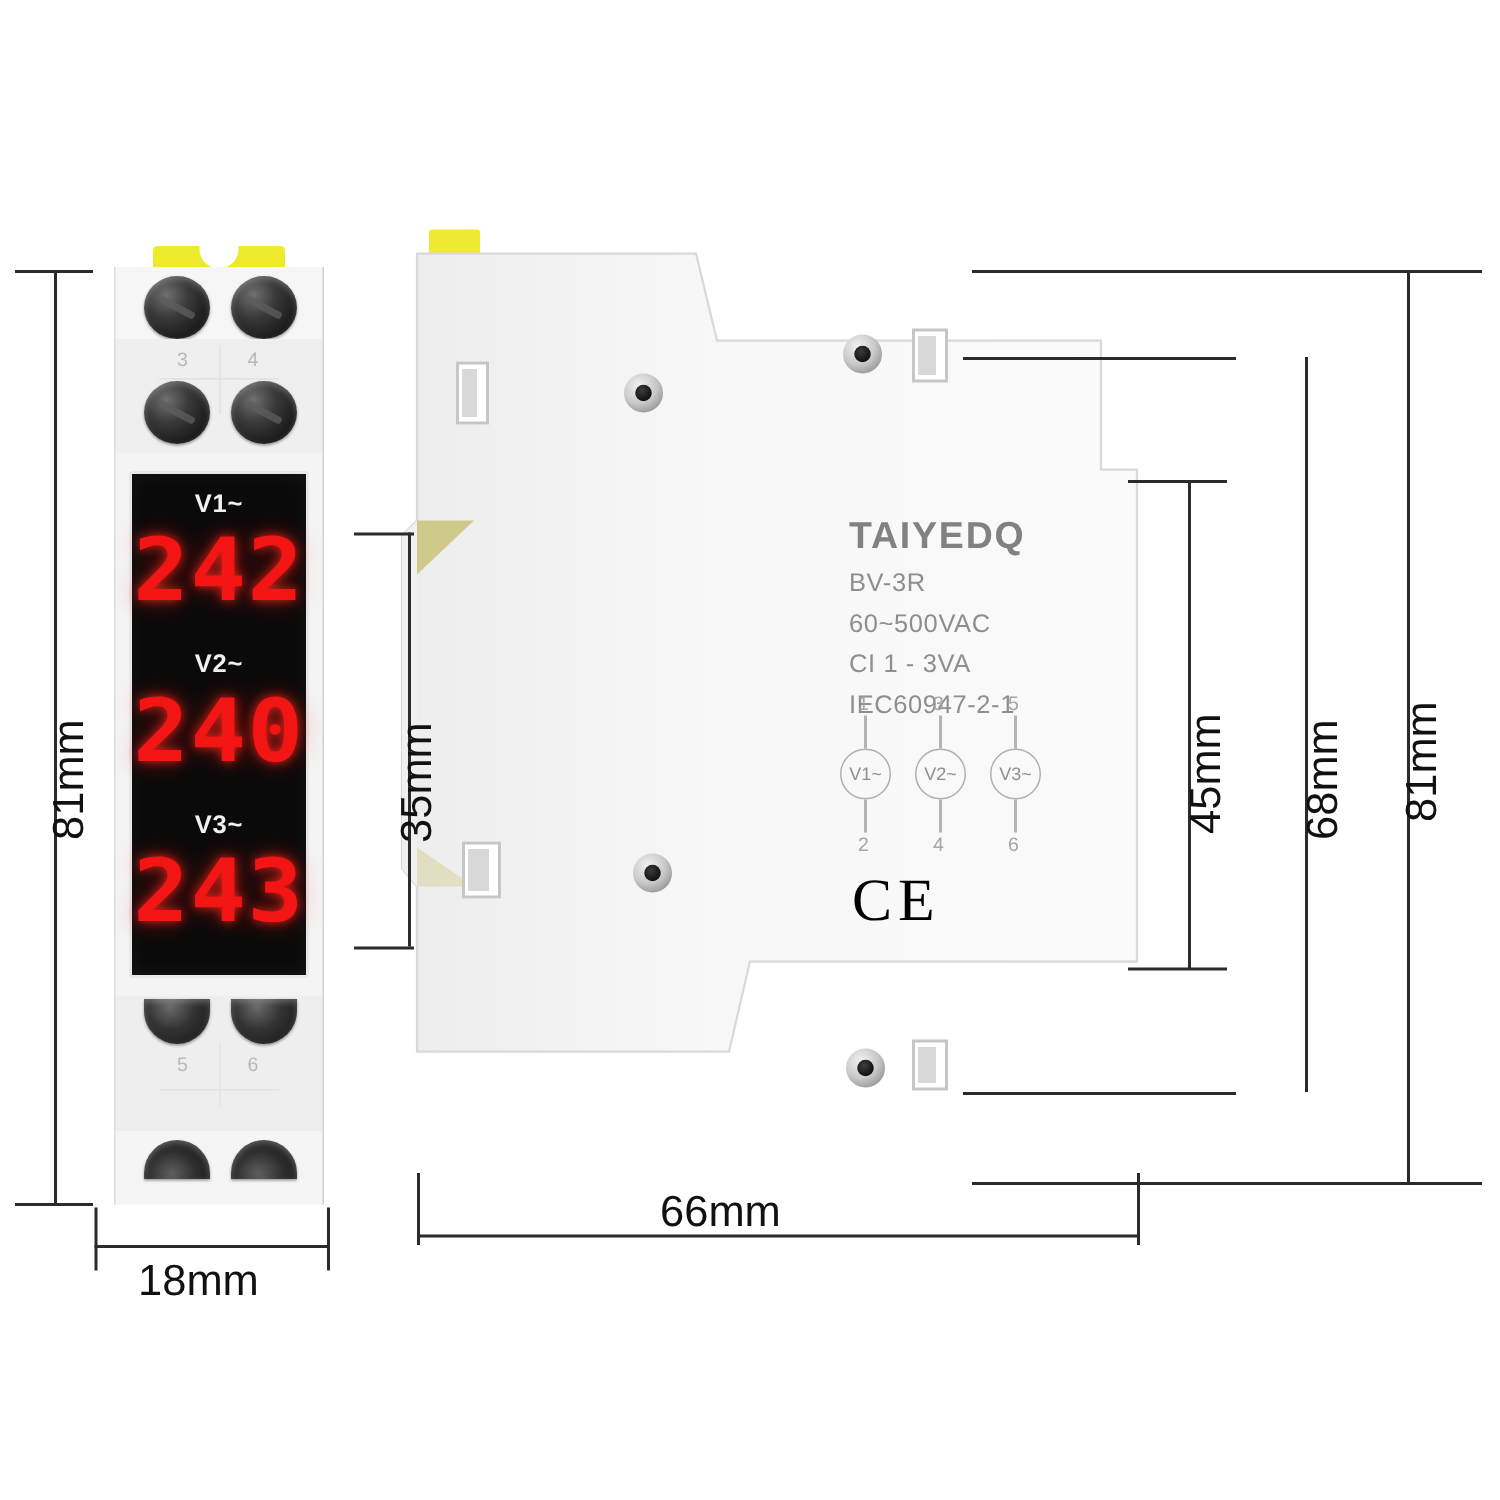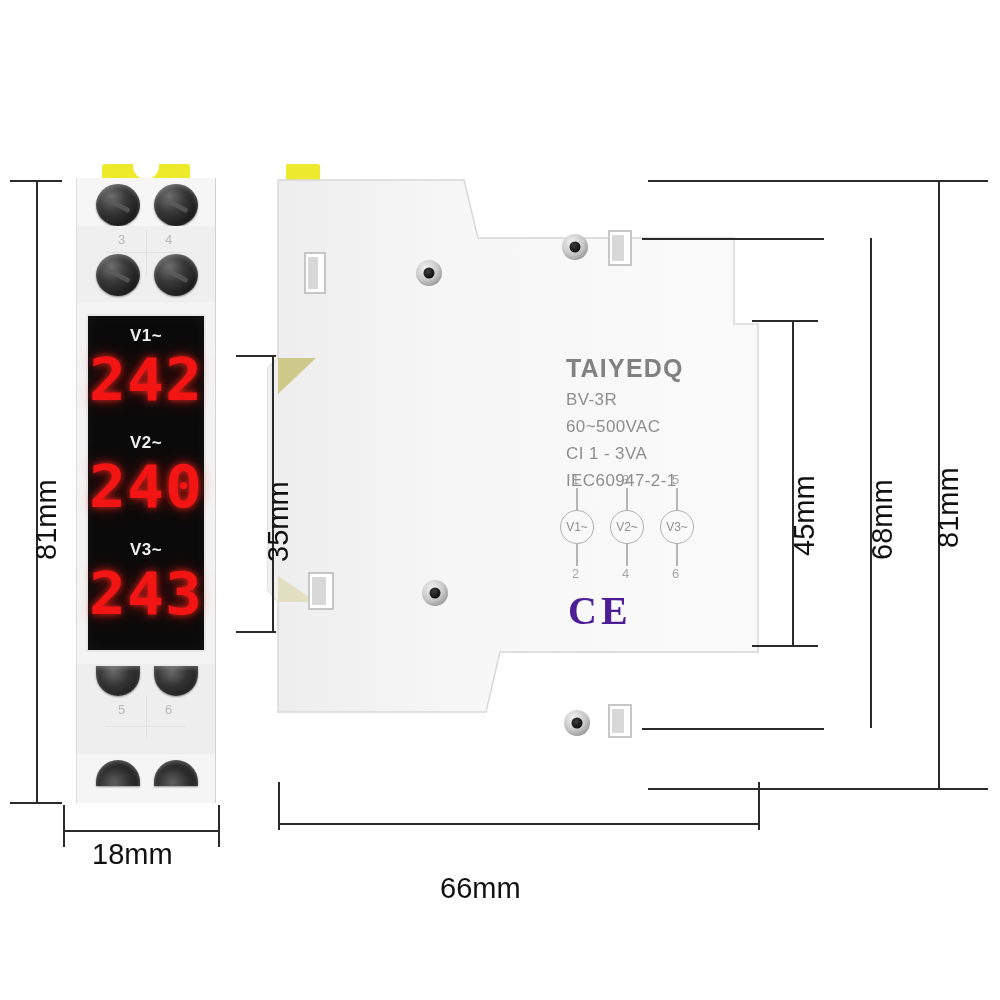--- a/index.html
+++ b/index.html
@@ -92,35 +92,35 @@
   .lcd-val{
     position:absolute;left:0;top:20px;width:100%;text-align:center;
     color:#f31414;font-size:58px;font-weight:bold;
     letter-spacing:1px;
     font-family:"DejaVu Sans Mono", monospace;
     text-shadow:0 0 7px rgba(255,40,30,.85), 0 0 18px rgba(255,20,10,.45);
     transform:scaleX(1.06);
   }
 
   
-  #side-view{position:absolute;left:264px;top:172px;width:500px;height:640px;}
+  #side-view{position:absolute;left:264px;top:161px;width:500px;height:640px;}
   .side-svg{position:absolute;left:0;top:0;}
   .side-label{
     position:absolute;color:#8e8e8e;
     font-family:"Liberation Sans", sans-serif;white-space:nowrap;
   }
   .brand{left:302px;top:182px;font-size:25px;font-weight:bold;letter-spacing:1.2px;color:#818181;}
   .spec1{left:302px;top:218px;font-size:17px;letter-spacing:.4px;}
   .spec2{left:302px;top:245px;font-size:17px;letter-spacing:.4px;}
   .spec3{left:302px;top:272px;font-size:17px;letter-spacing:.4px;}
   .spec4{left:302px;top:299px;font-size:17px;letter-spacing:.4px;}
 
   .ce-mark{
-    position:absolute;left:304px;top:415px;font-size:40px;color:#4c1d95;
-    font-family:"Liberation Serif", serif;letter-spacing:4px;font-weight:700;
+    position:absolute;left:304px;top:415px;font-size:40px;color:#000000;
+    font-family:"Liberation Serif", serif;letter-spacing:4px;font-weight:400;
   }
 
   .wire-diagram{position:absolute;left:290px;top:300px;width:160px;height:110px;}
   .wd-num{
     position:absolute;font-size:13px;color:#a6a6a6;
     font-family:"Liberation Sans", sans-serif;
   }
   .wd-circle{
     position:absolute;width:34px;height:34px;border-radius:50%;
     border:1.6px solid #b0b0b0;box-sizing:border-box;
@@ -304,21 +304,21 @@
   <div class="dim-label" style="left:92px;top:838px;">18mm</div>
 
   <div class="dim-tick-h" style="left:236px;top:355px;width:40px;"></div>
   <div class="dim-tick-h" style="left:236px;top:631px;width:40px;"></div>
   <div class="dim-line dim-v" style="left:272px;top:355px;height:276px;"></div>
   <div class="dim-label rot180" style="left:262px;top:562px;">35mm</div>
 
   <div class="dim-tick-v" style="left:278px;top:782px;height:48px;"></div>
   <div class="dim-tick-v" style="left:758px;top:782px;height:48px;"></div>
   <div class="dim-line dim-h" style="left:278px;top:823px;width:482px;"></div>
-  <div class="dim-label" style="left:440px;top:872px;">66mm</div>
+  <div class="dim-label" style="left:440px;top:792px;">66mm</div>
 
   <div class="dim-tick-h" style="left:752px;top:320px;width:66px;"></div>
   <div class="dim-tick-h" style="left:752px;top:645px;width:66px;"></div>
   <div class="dim-line dim-v" style="left:792px;top:320px;height:326px;"></div>
   <div class="dim-label rot180" style="left:788px;top:556px;">45mm</div>
 
   <div class="dim-tick-h" style="left:642px;top:238px;width:182px;"></div>
   <div class="dim-tick-h" style="left:642px;top:728px;width:182px;"></div>
   <div class="dim-line dim-v" style="left:870px;top:238px;height:490px;"></div>
   <div class="dim-label rot180" style="left:866px;top:560px;">68mm</div>

